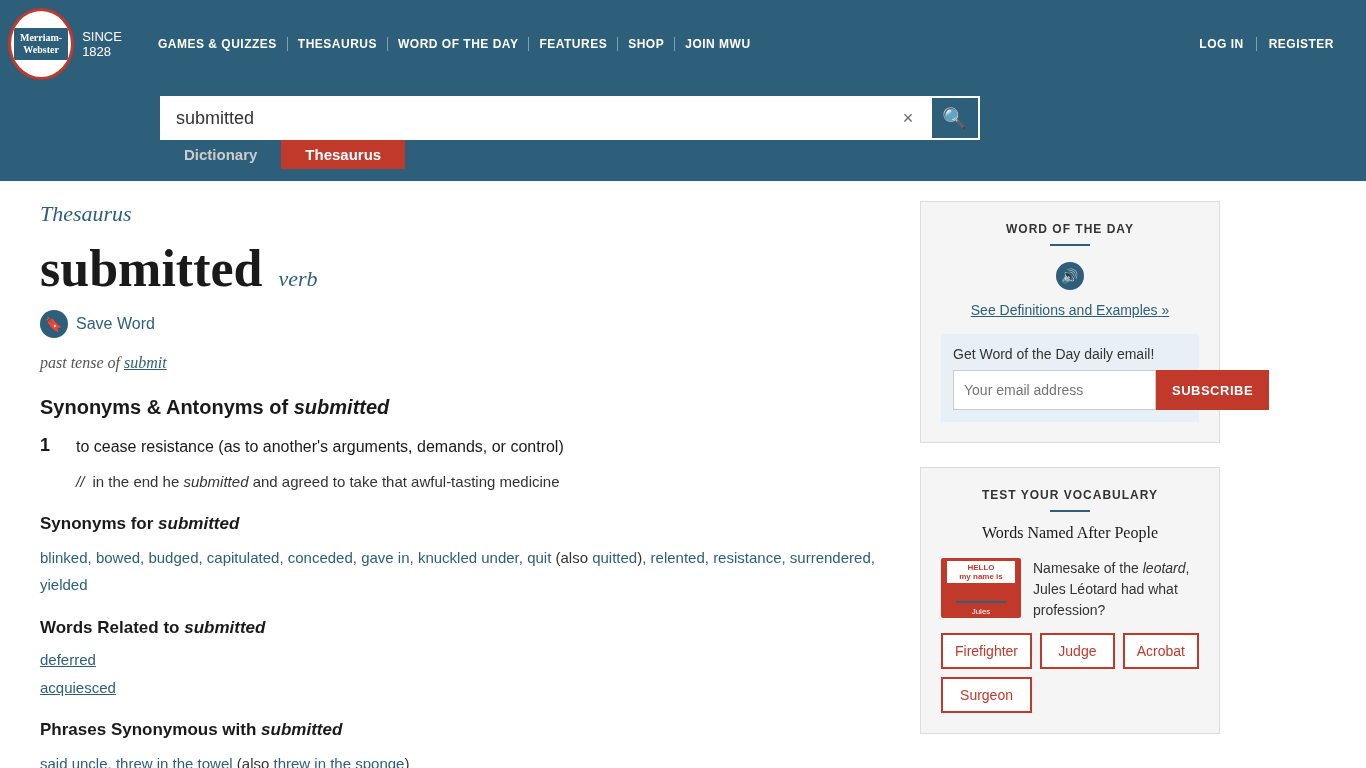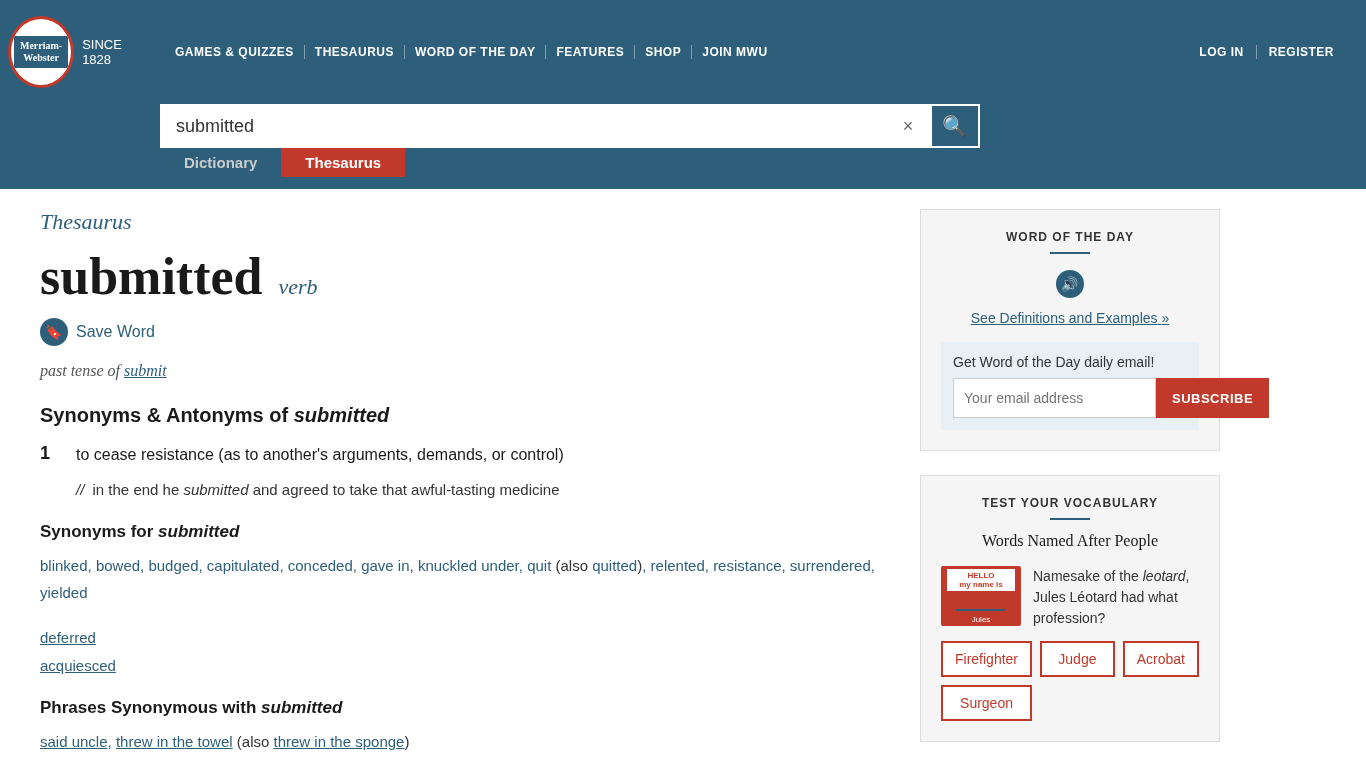--- a/index.html
+++ b/index.html
@@ -492,22 +492,22 @@
       padding: 8px 12px;
       font-size: 14px;
       font-family: Arial, sans-serif;
       cursor: pointer;
       text-align: center;
       font-weight: normal;
     }
     .header-top-row {
       background: #2e5f7a;
       display: flex;
-      padding: 16px 20px 8px 8px;
-      gap: 17px;
+      padding: 8px 20px 8px 8px;
+      gap: 0;
     }
     .logo-wrap {
       width: 140px;
       display: flex;
       align-items: center;
       gap: 8px;
       flex-shrink: 0;
     }
     .nav-row {
       display: flex;
@@ -628,20 +628,23 @@
       <a>gave in</a>,
       <a>knuckled under</a>,
       <a>quit</a>
       <span class="paren-text"> (also </span><a>quitted</a><span class="paren-text">)</span>,
       <a>relented</a>,
       <a>resistance</a>,
       <a>surrendered</a>,
       <a>yielded</a>
     </div>
 
+    <div class="section-heading">
+      <span>Words Related to</span> <em>submitted</em>
+    </div>
 
     <div class="related-list">
       <a>deferred</a>
       <a>acquiesced</a>
     </div>
 
     <div class="section-heading">
       <span>Phrases Synonymous with</span> <em>submitted</em>
     </div>
 

